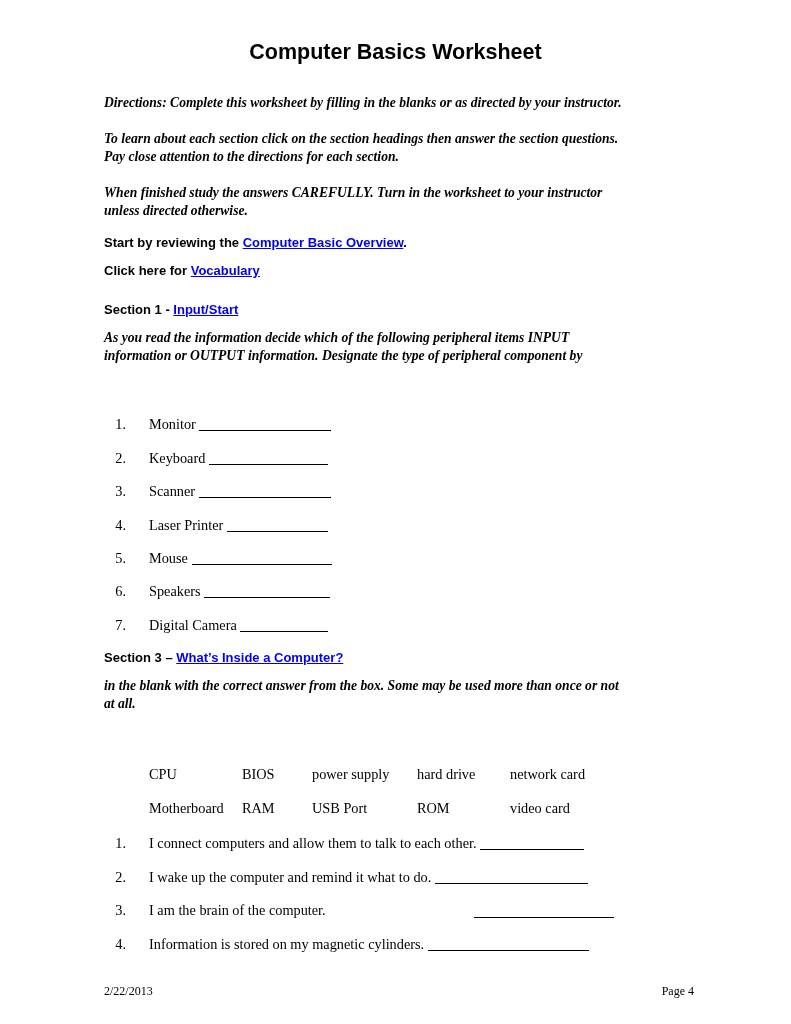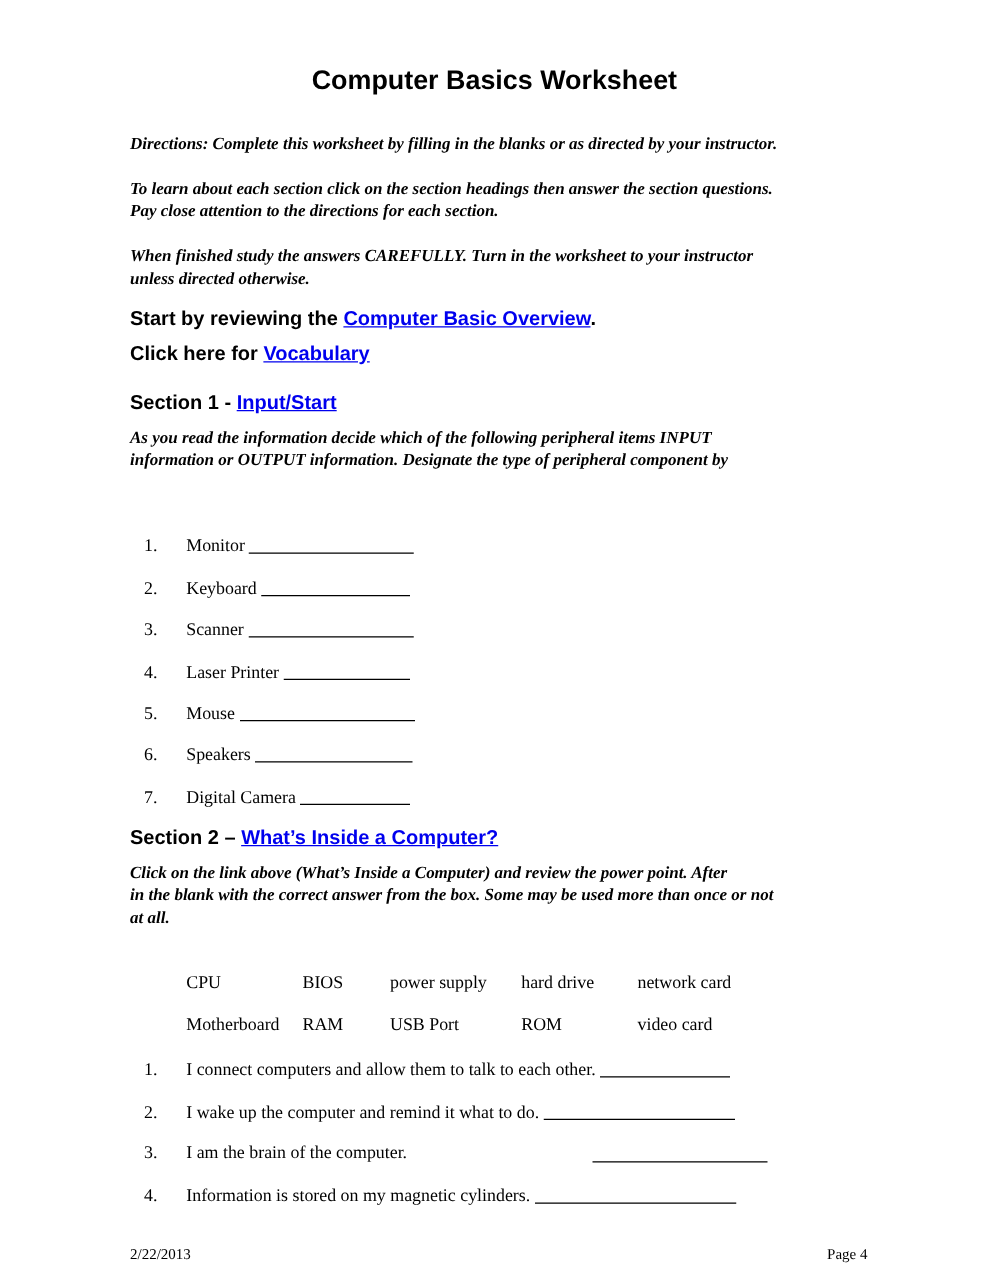--- a/index.html
+++ b/index.html
@@ -1,29 +1,29 @@
 <!DOCTYPE html>
 <html><head>
 <meta charset="utf-8">
 <style>
   html, body { margin: 0; padding: 0; background: #ffffff; }
   body { width: 791px; height: 1024px; position: relative; overflow: hidden; color: #000; }
-  .page { position: absolute; left: 0; top: 12px; width: 791px; height: 808px; }
+  .page { position: absolute; left: 0; top: 0; width: 791px; height: 808px; }
   .title {
     position: absolute; left: 0; width: 791px; top: 40px; text-align: center;
     font-family: "Liberation Sans", sans-serif; font-weight: bold; font-size: 21.5px;
   }
   .dir {
     position: absolute; left: 104px; width: 600px;
     font-family: "Liberation Serif", serif; font-weight: bold; font-style: italic;
     font-size: 13.6px; line-height: 18px;
   }
   .big {
     position: absolute; left: 104px;
-    font-family: "Liberation Sans", sans-serif; font-weight: bold; font-size: 16px;
+    font-family: "Liberation Sans", sans-serif; font-weight: bold; font-size: 13px;
     white-space: nowrap;
   }
   a.link { color: #0000ee; text-decoration: underline; cursor: pointer; }
   .list {
     position: absolute; left: 104px;
     font-family: "Liberation Serif", serif; font-size: 14.3px;
   }
   .li { position: absolute; left: 0; white-space: nowrap; }
   .li .num { display: inline-block; width: 22px; text-align: right; margin-right: 23px; }
   .blank { display: inline-block; border-bottom: 1px solid #000; height: 14px; vertical-align: -2px; }
@@ -90,24 +90,23 @@
     </div>
     <div class="li" style="top:167px;">
       <span class="num">6.</span><span>Speakers</span> <span class="blank thick" style="width:126px;"></span>
     </div>
     <div class="li" style="top:201px;">
       <span class="num">7.</span><span>Digital Camera</span> <span class="blank" style="width:88px;"></span>
     </div>
   </div>
 
   <div class="big" style="top:650px;">
-    <span>Section 2 – </span><a class="link">What’s Inside a Computer?</a>
+    <span>Section 3 – </span><a class="link">What’s Inside a Computer?</a>
   </div>
   <div class="dir" style="top:677px;">
-    <div>Click on the link above (What’s Inside a Computer) and review the power point. After</div>
     <div>in the blank with the correct answer from the box.  Some may be used more than once or not</div>
     <div>at all.</div>
   </div>
 
   <div class="wordbox">
     <span class="wb" style="left:0;top:0;">CPU</span>
     <span class="wb" style="left:93px;top:0;">BIOS</span>
     <span class="wb" style="left:163px;top:0;">power supply</span>
     <span class="wb" style="left:268px;top:0;">hard drive</span>
     <span class="wb" style="left:361px;top:0;">network card</span>

